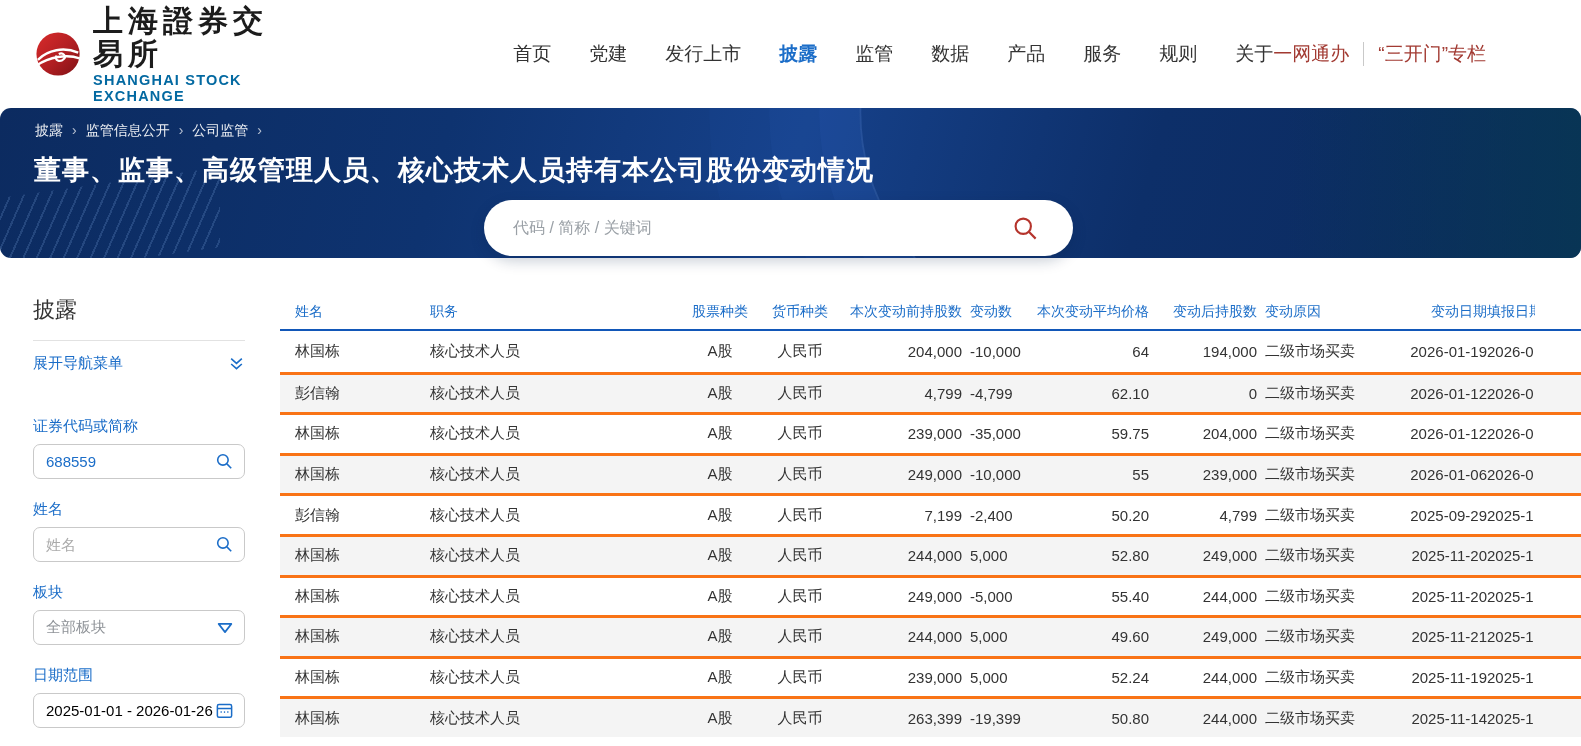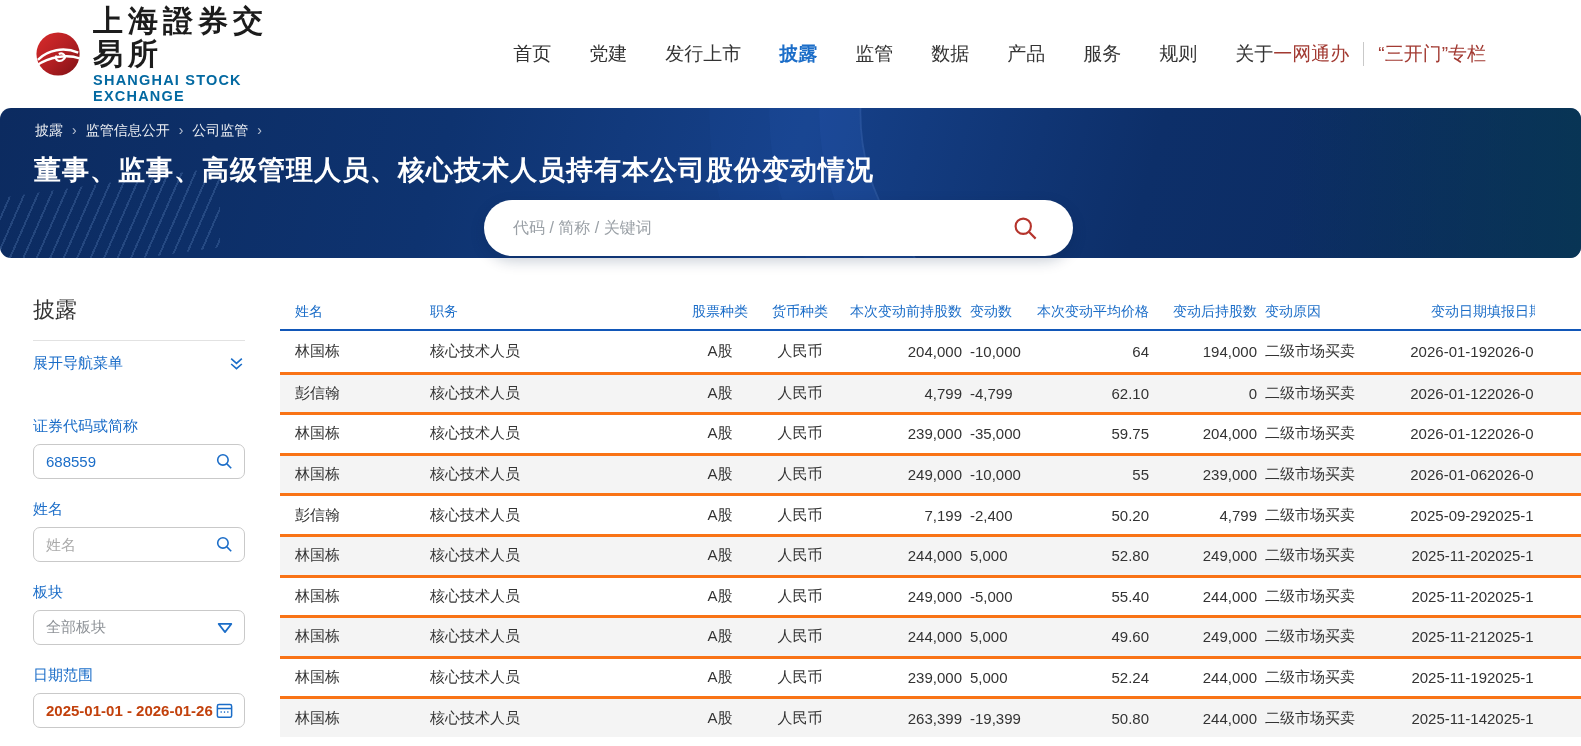--- a/index.html
+++ b/index.html
@@ -50,21 +50,21 @@
   .sb-expand { margin-top:13px; display:flex; align-items:center; justify-content:space-between; cursor:pointer; }
   .sb-expand span { font-size:15px; color:#1b6dc8;text-align:center; }
   .sb-label { font-size:15px; color:#1b6dc8; margin-top:21px; }
   .sb-label.first { margin-top:44px; }
   .sb-field { margin-top:8px; height:35px; border:1px solid #c9c9c9; border-radius:7px; background:#fff;
     display:flex; align-items:center; padding:0 10px 0 12px; }
   .sb-field input { flex:1; border:none; outline:none; font-size:15px; color:#1b6dc8; font-family:inherit; min-width:0; }
   .sb-field input::placeholder { color:#aaa; }
   .sb-field .ficon { display:flex; cursor:pointer; flex:none; }
   .sb-select-text { flex:1; font-size:15px; color:#8f9398; }
-  .sb-date-text { flex:1; font-size:15px; color:#c2410c; white-space:nowrap;font-weight:bold; }
+  .sb-date-text { flex:1; font-size:15px; color:#000000; white-space:nowrap; }
 
   
   .table-wrap { position:absolute; left:280px; top:295px; width:1301px; height:451px; overflow:hidden; }
   .thead { display:flex; align-items:center; height:36px; border-bottom:2px solid #1257b8; }
   .th { font-size:14px; color:#1b6dc8; white-space:nowrap; flex:none; }
   .trow { display:flex; align-items:center; height:40.6px; width:100%; }
   .trow.alt { background:#f4f4f4; }
   .trow + .trow { border-top:3px solid #f97316; }
   .td { font-size:15px; color:#333; white-space:nowrap; flex:none; }
   .c0 { width:135px; padding-left:15px; text-align:left; }

